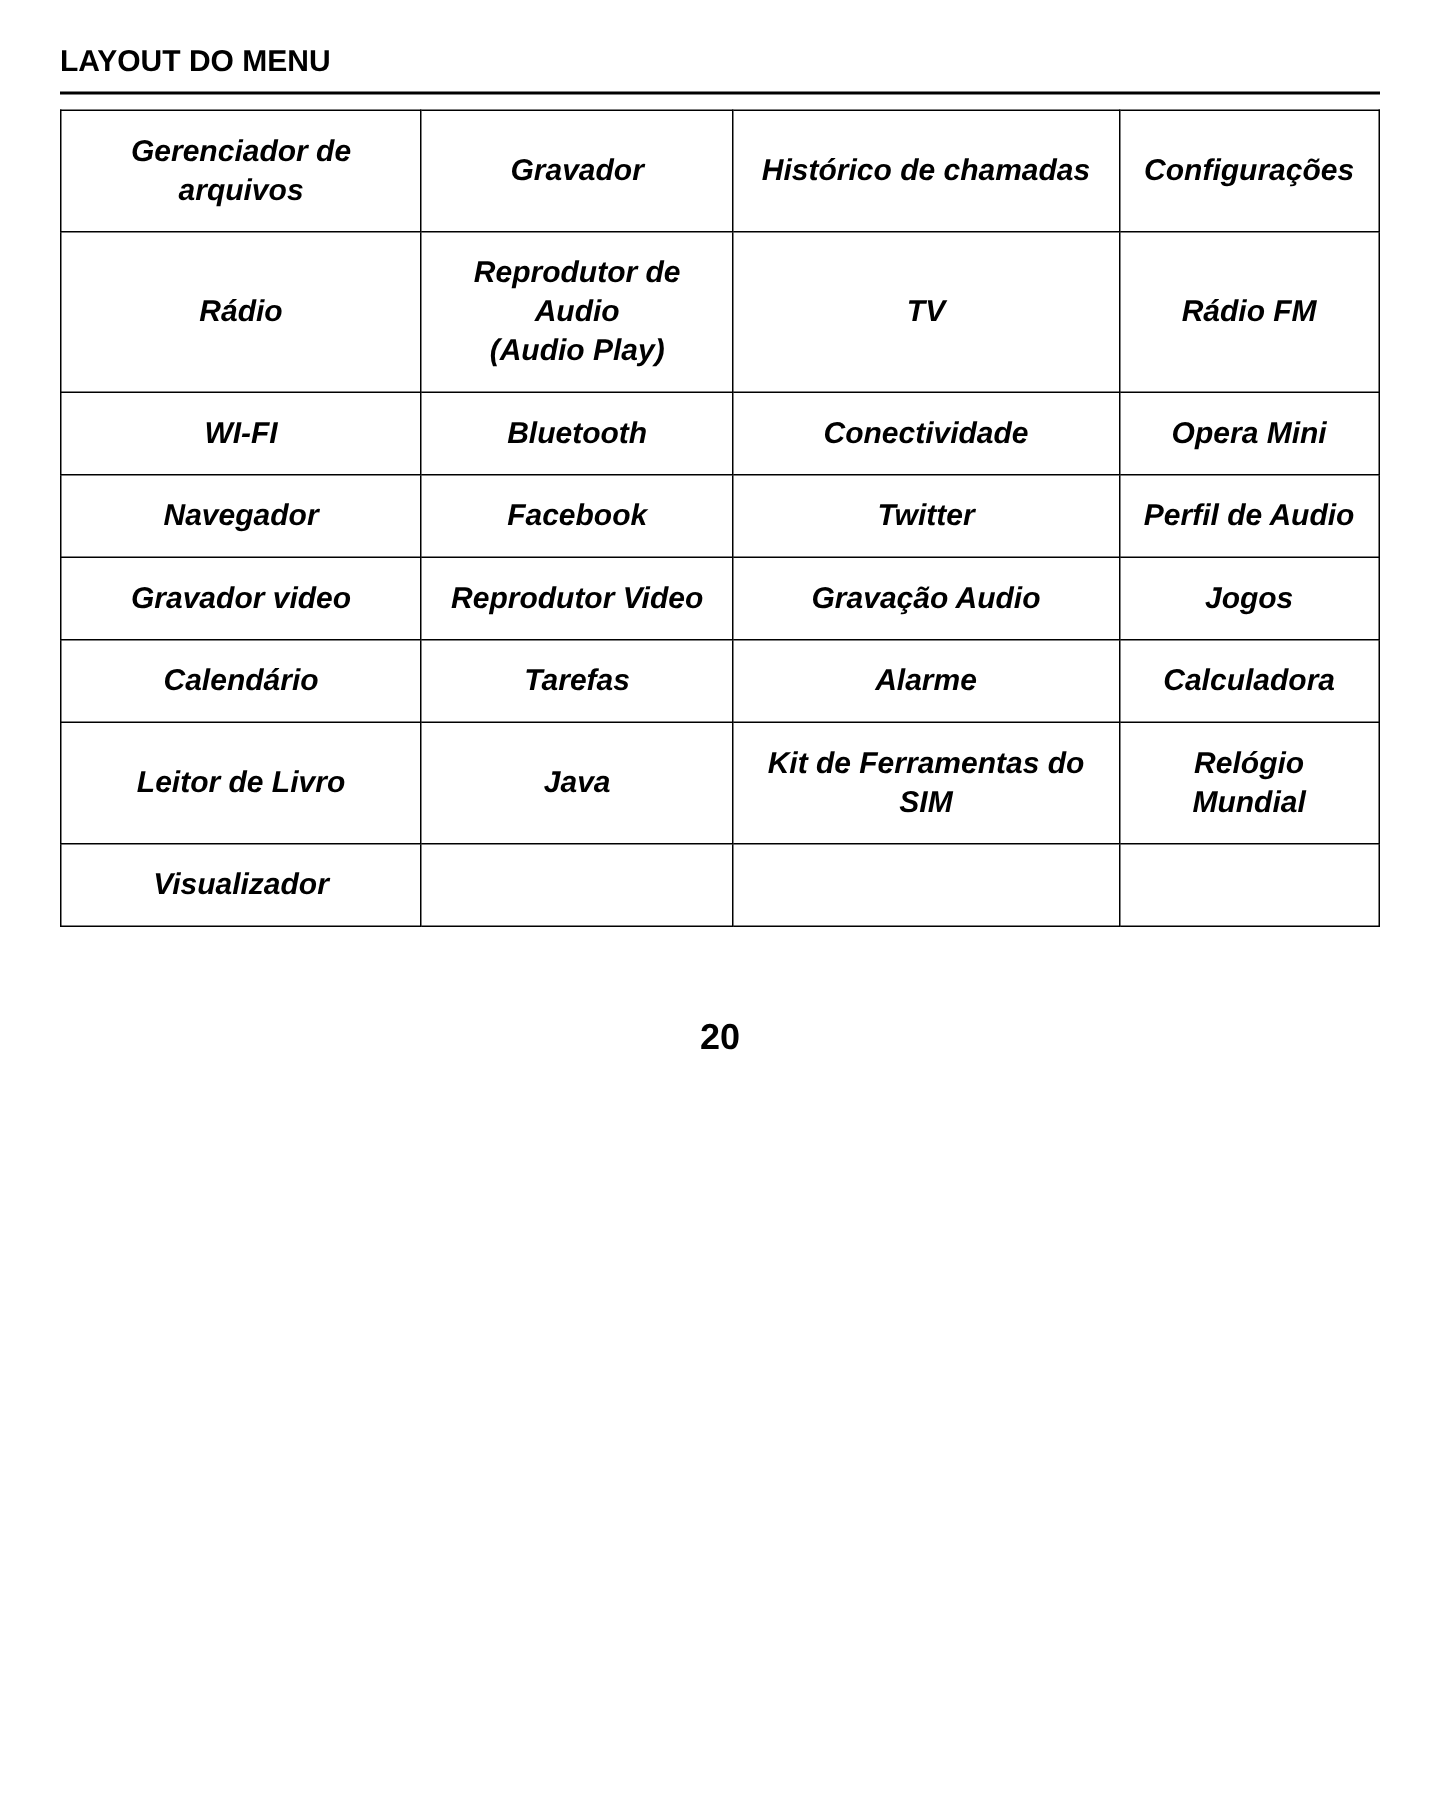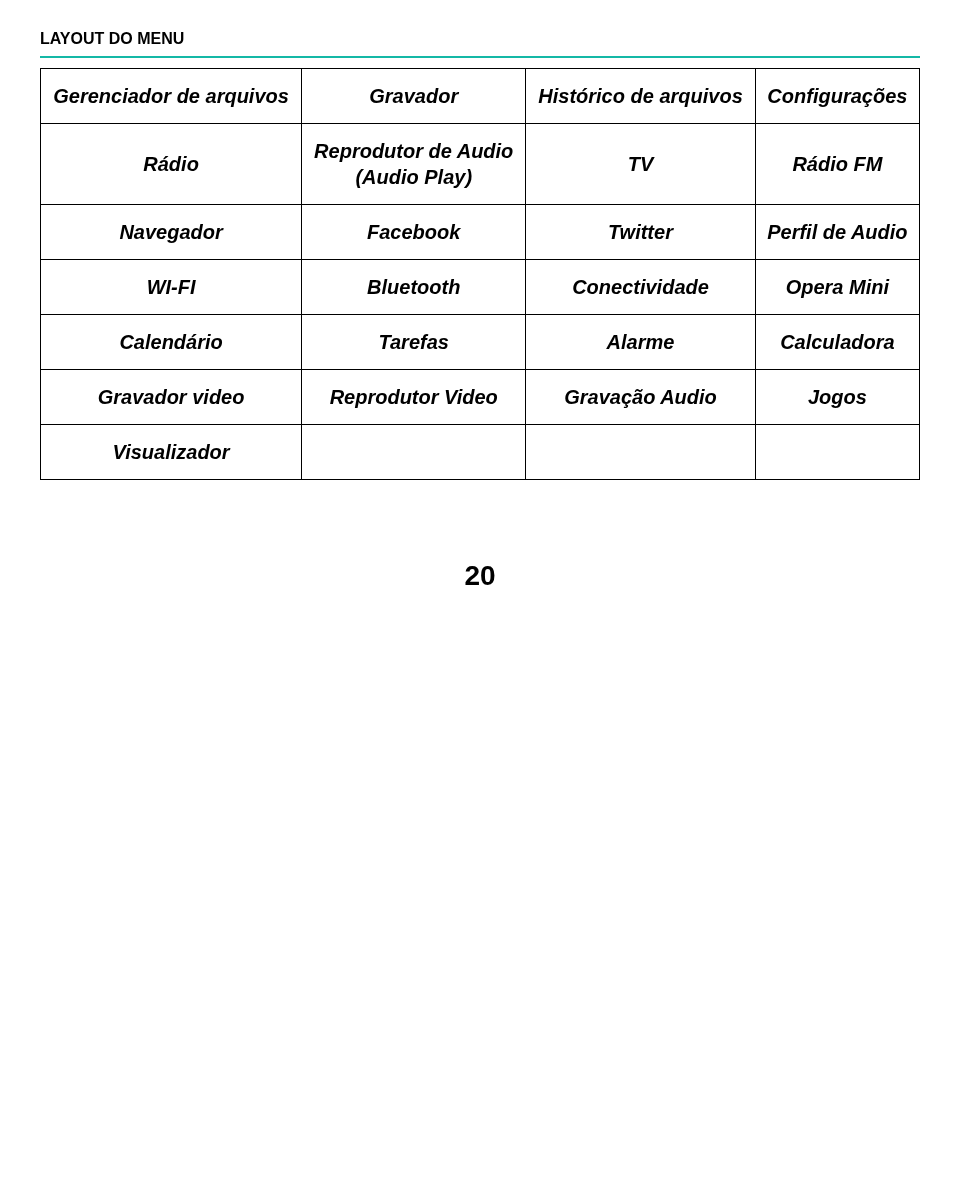--- a/index.html
+++ b/index.html
@@ -11,24 +11,24 @@
     body {
       background: #ffffff;
       font-family: Arial, sans-serif;
       width: 960px;
       min-height: 1198px;
       padding: 30px 40px;
       color: #000000;
     }
 
     .page-title {
-      font-size: 16px;
+      font-size: 20px;
       font-weight: bold;
       margin-bottom: 2px;
-      border-bottom: 2px solid #14b8a6;
+      border-bottom: 2px solid #000000;
       padding-bottom: 8px;
     }
 
     table {
       width: 100%;
       border-collapse: collapse;
       margin-top: 10px;
       font-style: italic;
     }
 
@@ -37,67 +37,73 @@
       text-align: center;
       vertical-align: middle;
       padding: 14px 10px;
       font-size: 20px;
       font-weight: bold;
       line-height: 1.3;
     }
 
     .page-number {
       text-align: center;
-      font-size: 28px;
+      font-size: 24px;
       font-weight: bold;
-      margin-top: 80px;
+      margin-top: 60px;
     }
   </style>
 </head>
 <body>
 
 <div class="page-title">LAYOUT DO MENU</div>
 
 <table>
   <tbody id="table-body">
   <tr>
         <td>Gerenciador de arquivos</td>
         <td>Gravador</td>
-        <td>Histórico de arquivos</td>
+        <td>Histórico de chamadas</td>
         <td>Configurações</td>
       </tr>
       <tr>
         <td>Rádio</td>
         <td>Reprodutor de Audio<br>(Audio Play)</td>
         <td>TV</td>
         <td>Rádio FM</td>
       </tr>
       <tr>
+        <td>WI-FI</td>
+        <td>Bluetooth</td>
+        <td>Conectividade</td>
+        <td>Opera Mini</td>
+      </tr>
+      <tr>
         <td>Navegador</td>
         <td>Facebook</td>
         <td>Twitter</td>
         <td>Perfil de Audio</td>
       </tr>
       <tr>
-        <td>WI-FI</td>
-        <td>Bluetooth</td>
-        <td>Conectividade</td>
-        <td>Opera Mini</td>
+        <td>Gravador video</td>
+        <td>Reprodutor Video</td>
+        <td>Gravação Audio</td>
+        <td>Jogos</td>
       </tr>
       <tr>
         <td>Calendário</td>
         <td>Tarefas</td>
         <td>Alarme</td>
         <td>Calculadora</td>
       </tr>
       <tr>
-        <td>Gravador video</td>
-        <td>Reprodutor Video</td>
-        <td>Gravação Audio</td>
-        <td>Jogos</td>
+        <td>Leitor de Livro</td>
+        <td>Java</td>
+        <td>Kit de Ferramentas do SIM</td>
+        <td>Relógio Mundial</td>
       </tr>
       <tr>
         <td>Visualizador</td>
         <td></td>
         <td></td>
         <td></td>
       </tr>
     </tbody>
 </table>
 

